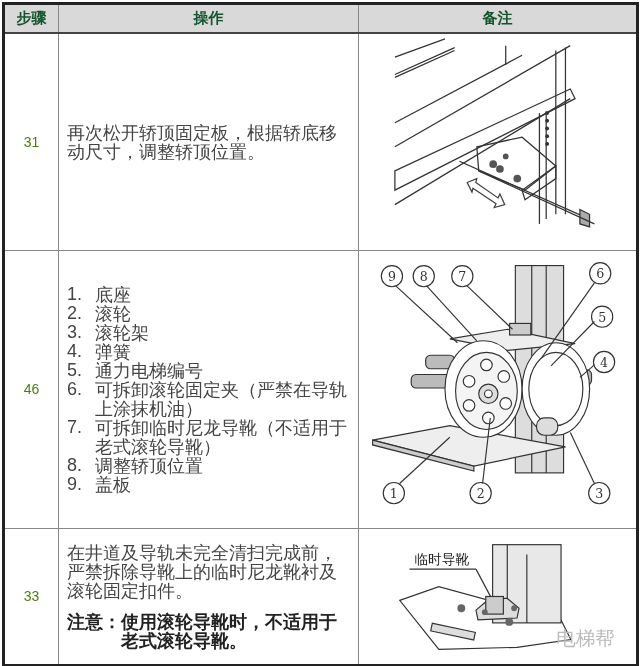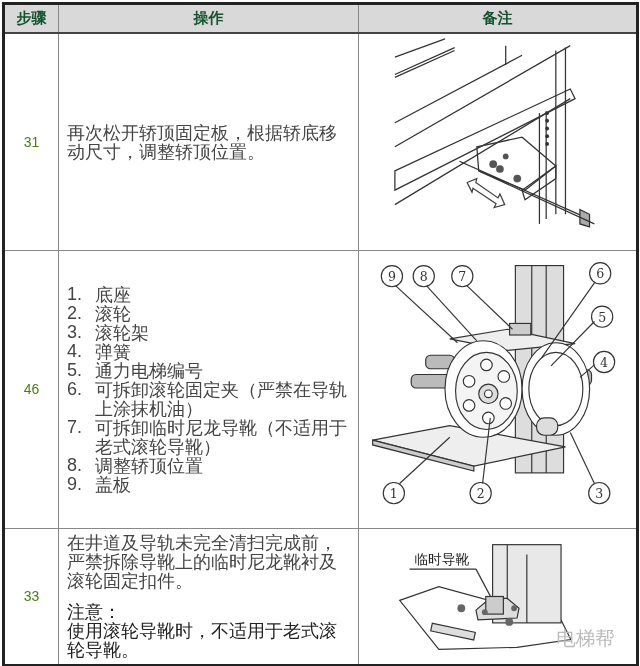--- a/index.html
+++ b/index.html
@@ -7,21 +7,21 @@
   table{position:absolute;left:2px;top:2px;width:634px;border-collapse:collapse;table-layout:fixed;border:3px solid #222;}
   td,th{border:1px solid #888;padding:0;vertical-align:middle;}
   th{background:#d9d9d9;height:27px;font-size:15px;font-weight:bold;color:#14532d;font-family:"DejaVu Sans",sans-serif;border-bottom:2px solid #444;}
   col.c1{width:55px;} col.c2{width:300px;} col.c3{width:279px;}
   .step{text-align:center;font-family:"Liberation Sans",sans-serif;font-size:14px;color:#4d7c0f;}
   .op{padding:0 6px 0 8px;font-size:18px;line-height:19px;color:#444;}
   .pic{padding:0;text-align:center;}
   ol{list-style:none;margin:0;padding:0;}
   ol li{display:flex;}
   ol li .n{width:28px;flex:none;font-family:"Liberation Sans",sans-serif;}
-  .note{font-weight:normal;color:#222;margin-top:12px;display:flex;flex-direction:column;}
+  .note{font-weight:bold;color:#222;margin-top:12px;display:flex;}
   .note .lbl{flex:none;}
   svg{display:block;margin:0 auto;}
   .wm{font-family:"DejaVu Sans",sans-serif;fill:#bbb;font-size:20px;}
 </style>
 </head>
 <body>
 
 <table>
   <colgroup>
       <col class="c1">

